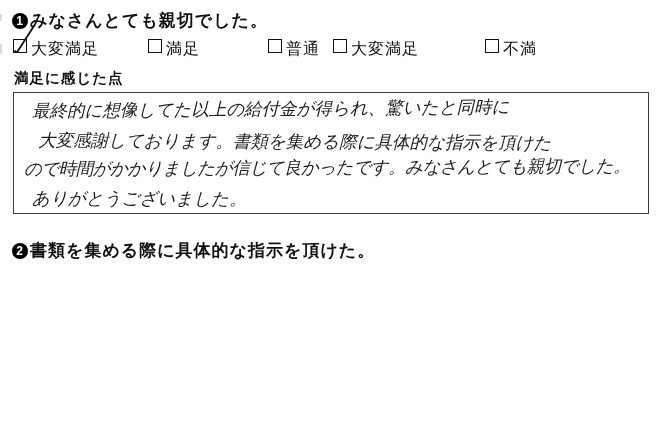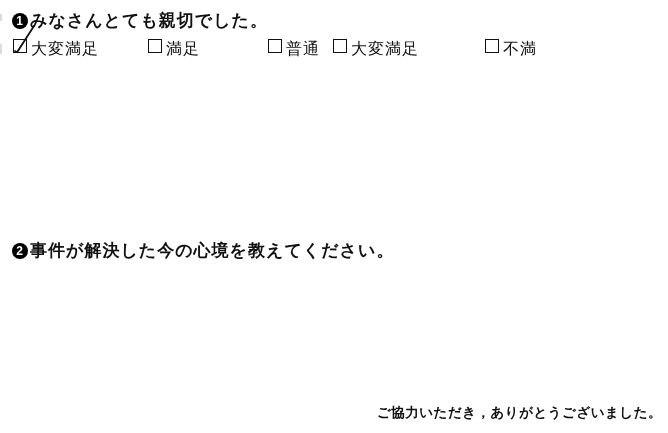--- a/index.html
+++ b/index.html
@@ -93,23 +93,29 @@
   </div>
   <div class="option opt-3">
     <span class="cbox"></span>
     <span>大変満足</span>
   </div>
   <div class="option opt-4">
     <span class="cbox"></span>
     <span>不満</span>
   </div>
 
+  <div class="sub-label">満足に感じた点</div>
 
+  <div class="answer-box box1">
+    <div class="hand b1-l0">最終的に想像してた以上の給付金が得られ、驚いたと同時に</div>
+    <div class="hand b1-l1">大変感謝しております。書類を集める際に具体的な指示を頂けた</div>
+    <div class="hand b1-l2">ので時間がかかりましたが信じて良かったです。みなさんとても親切でした。</div>
+    <div class="hand b1-l3">ありがとうございました。</div>
+  </div>
 
   <div class="q-head q2-head">
     <span class="badge">2</span>
-    <span>事件が解決した今の心境を教えてください。</span>
+    <span>書類を集める際に具体的な指示を頂けた。</span>
   </div>
 
 
-  <div class="footer">ご協力いただき，ありがとうございました。</div>
 
 </div>
 
 </body></html>

